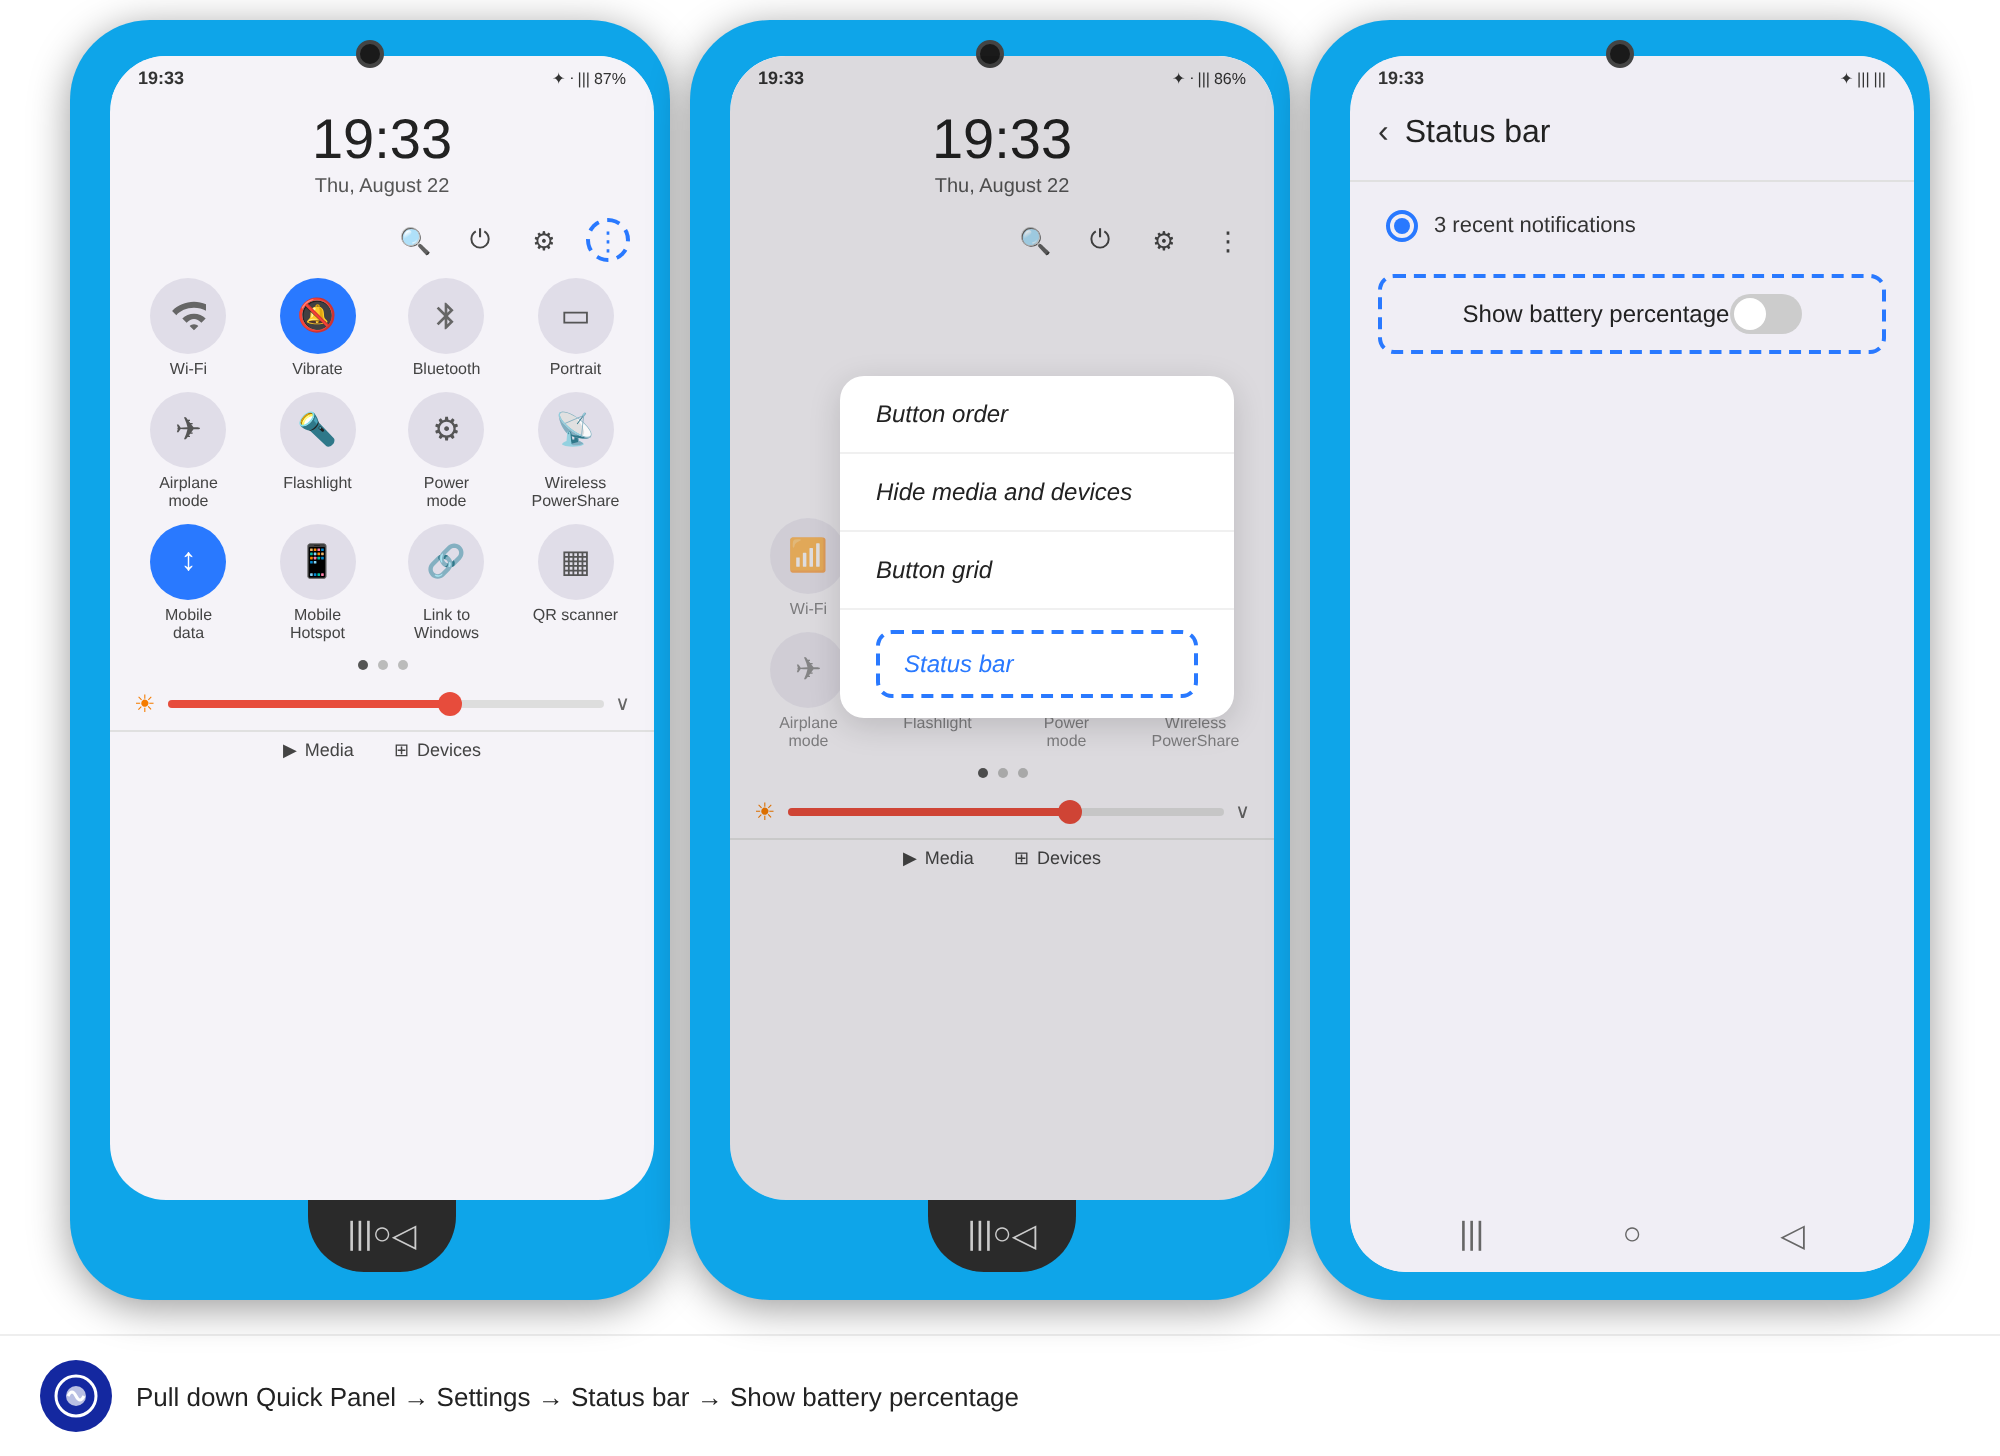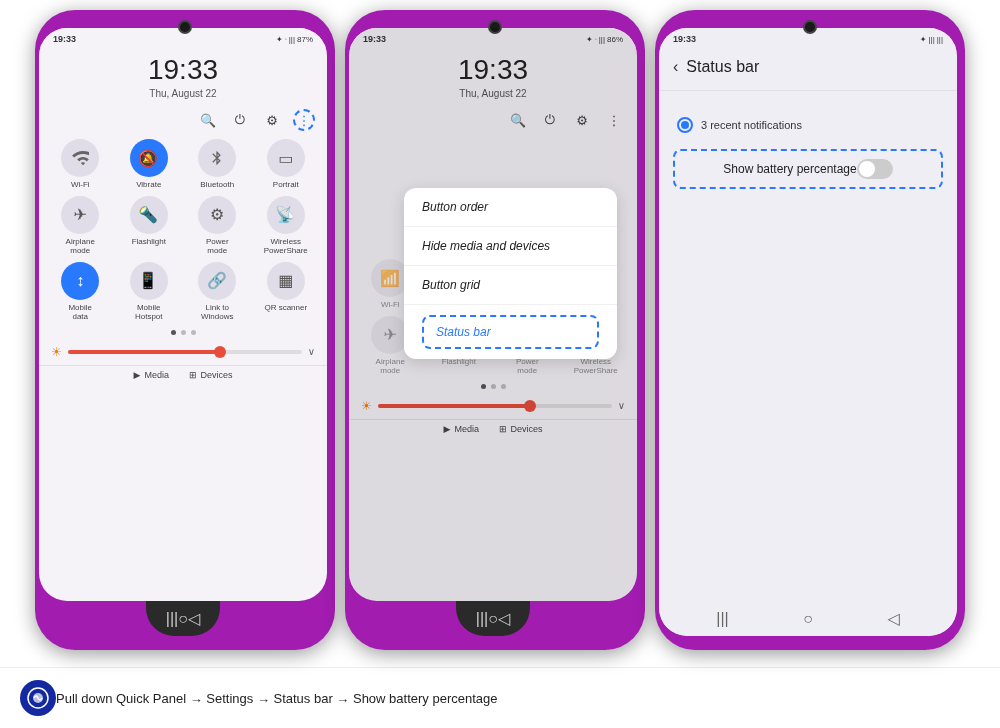--- a/index.html
+++ b/index.html
@@ -26,27 +26,27 @@
       align-items: flex-start;
       flex: 1;
       padding: 10px 10px 0 10px;
       gap: 10px;
     }
 
     
     .phone-frame {
       width: 300px;
       height: 640px;
-      background: #a21caf;
+      background: #0ea5e9;
       border-radius: 40px;
       position: relative;
       display: flex;
       flex-direction: column;
       align-items: center;
-      padding: 18px 8px 14px 4px;
+      padding: 18px 8px 14px 20px;
       box-shadow: 0 4px 20px rgba(0,0,0,0.4);
     }
 
     .phone-camera {
       width: 14px;
       height: 14px;
       background: #1a1a1a;
       border-radius: 50%;
       position: absolute;
       top: 10px;
@@ -352,21 +352,20 @@
       flex-direction: column;
       gap: 8px;
       padding-left: 4px;
     }
 
     .radio-item {
       display: flex;
       align-items: center;
       gap: 8px;
       cursor: pointer;
-      margin-top: 12px;
     }
 
     .radio-circle {
       width: 16px;
       height: 16px;
       border-radius: 50%;
       border: 2px solid #2979ff;
       display: flex;
       align-items: center;
       justify-content: center;
@@ -399,20 +398,21 @@
       padding: 8px 10px;
       margin-top: 4px;
     }
 
     
     .instruction-bar {
       display: flex;
       align-items: center;
       padding: 12px 20px;
       background: #fff;
+      gap: 12px;
       border-top: 1px solid #eee;
     }
 
     .samsung-logo {
       width: 36px;
       height: 36px;
       border-radius: 50%;
       background: #1428a0;
       display: flex;
       align-items: center;

